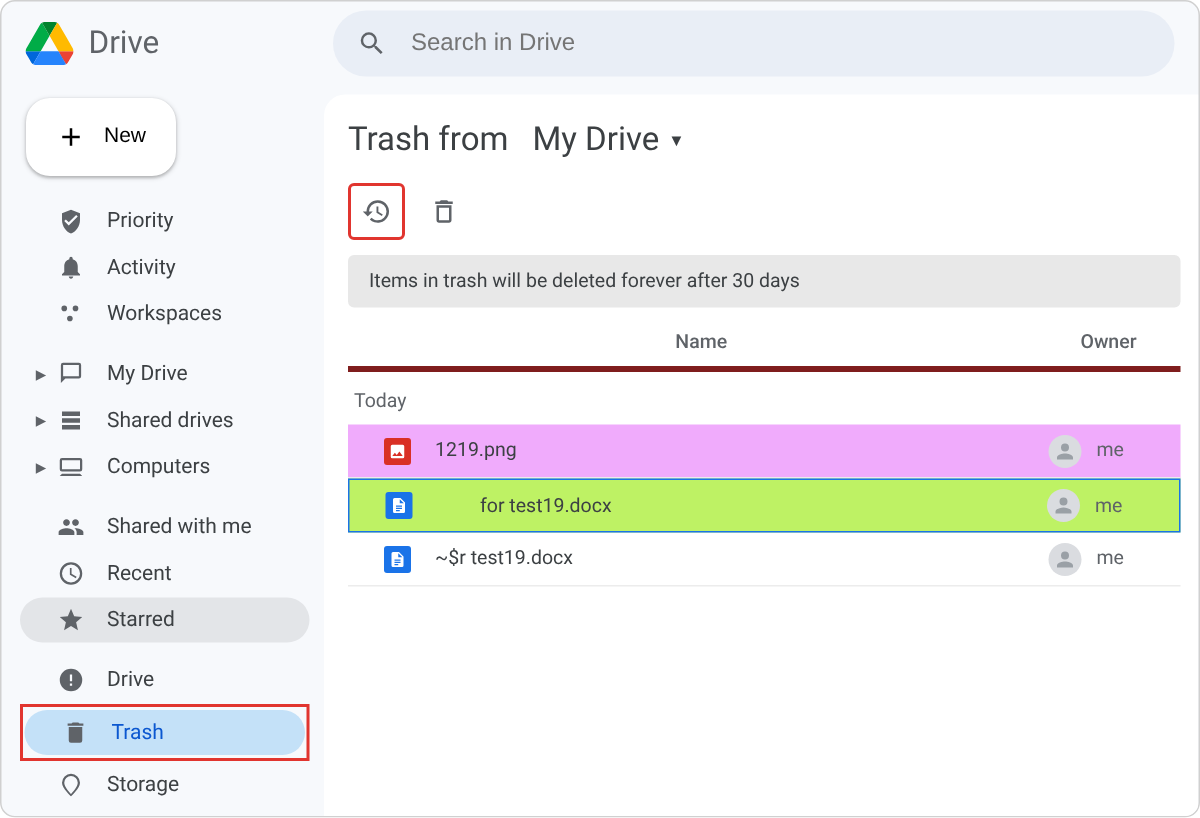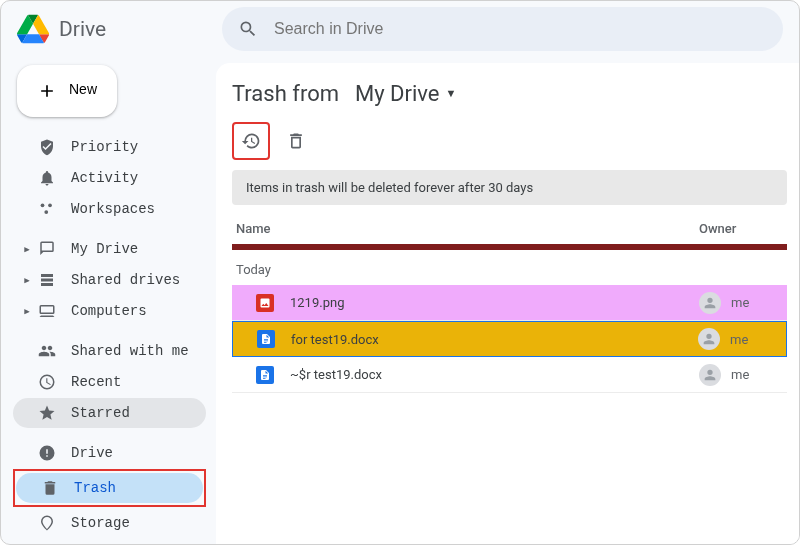--- a/index.html
+++ b/index.html
@@ -23,46 +23,46 @@
     .new-btn { display: inline-flex; align-items: flex-start; background: #fff; border: none; border-radius: 16px; padding: 16px 20px; box-shadow: 0 1px 2px rgba(0,0,0,0.2), 0 1px 3px 1px rgba(0,0,0,0.1); cursor: pointer; margin: 4px 0 14px 4px; }
     .new-btn svg { width: 20px; height: 20px; margin-right: 12px; }
     .new-btn span { font-size: 14px; font-weight: 500; }
     .sb-item { display: flex; align-items: center; height: 30px; padding: 0 8px 0 8px; border-radius: 16px; cursor: pointer; color: #3c4043; margin: 1px 0; }
     .sb-item .expand { width: 12px; display: inline-flex; justify-content: center; font-size: 9px; color: #5f6368; }
     .sb-item .icon { width: 20px; height: 20px; margin: 0 14px 0 4px; display: flex; align-items: center; justify-content: center; }
     .sb-item .icon svg { width: 18px; height: 18px; fill: #5f6368; }
     .sb-item.no-expand { padding-left: 20px; }
     .sb-item.active { background: #c4e1f8; color: #0b57d0; }
     .sb-item.hovered { background: #e3e5e8; }
-    .sb-group { margin-bottom: 10px; font-family: Liberation Mono, monospace; }
+    .sb-group { margin-bottom: 10px; }
     .highlight-red { border: 2.5px solid #e1352f; border-radius: 0; padding: 1px; }
     
     
     .main { flex: 1; background: #fff; border-top-left-radius: 14px; margin-top: 6px; padding: 16px 12px 0 16px; display: flex; flex-direction: column; overflow: hidden; }
     .title-row { display: flex; align-items: center; font-size: 22px; color: #3c4043; margin-bottom: 12px; }
     .title-row .drop { display: inline-flex; align-items: center; margin-left: 10px; cursor: pointer; padding: 2px 6px; border-radius: 6px; }
     .title-row .drop span { font-size: 22px; }
     .title-row .drop .caret { margin-left: 6px; font-size: 11px; }
     
     .toolbar { display: flex; align-items: center; padding: 2px 0 10px 0; }
     .tb-btn { width: 32px; height: 32px; display: flex; align-items: center; justify-content: center; border-radius: 50%; cursor: pointer; margin-right: 12px; }
     .tb-btn svg { width: 20px; height: 20px; fill: #5f6368; }
     .restore-highlight { border: 2.5px solid #e1352f; border-radius: 4px; padding: 1px; margin-right: 10px; }
     
     .notice { background: #e8e8e8; color: #3c4043; font-size: 13px; padding: 10px 14px; border-radius: 4px; margin-bottom: 16px; }
     
-    .cols { display: flex; color: #5f6368; font-size: 13px; padding: 0 8px 8px 4px; border-bottom: 6px solid #7f1d1d; font-weight: 500; }
+    .cols { display: flex; color: #5f6368; font-size: 13px; padding: 0 8px 8px 4px; border-bottom: 4px solid #7f1d1d; font-weight: 500; text-align: center; }
     .col-name { flex: 1; }
     .col-owner { width: 80px; }
     
     .group-label { color: #5f6368; font-size: 13px; padding: 12px 4px 8px 4px; }
     
     .row { display: flex; align-items: center; height: 36px; padding: 0 8px 0 24px; border-bottom: 1px solid #ececec; cursor: pointer; }
     .row.sel-light { background: #f0abfc; }
-    .row.sel-dark { background: #eab308; border: 1px solid #1a73e8; }
+    .row.sel-dark { background: #bef264; border: 1px solid #1a73e8; gap: 29px; }
     .file-icon { width: 18px; height: 18px; margin-right: 16px; display: flex; align-items: center; justify-content: center; border-radius: 2px; }
     .file-icon.img { background: #d93025; }
     .file-icon.doc { background: #1a73e8; }
     .file-icon svg { fill: #fff; width: 12px; height: 12px; }
     .file-name { flex: 1; font-size: 13px; }
     .owner-cell { width: 80px; display: flex; align-items: center; color: #5f6368; font-size: 13px; }
     .avatar { width: 22px; height: 22px; border-radius: 50%; background: #dadce0; margin-right: 10px; display: flex; align-items: center; justify-content: center; }
     .avatar svg { fill: #9aa0a6; width: 16px; height: 16px; }
   </style>
 </head>

